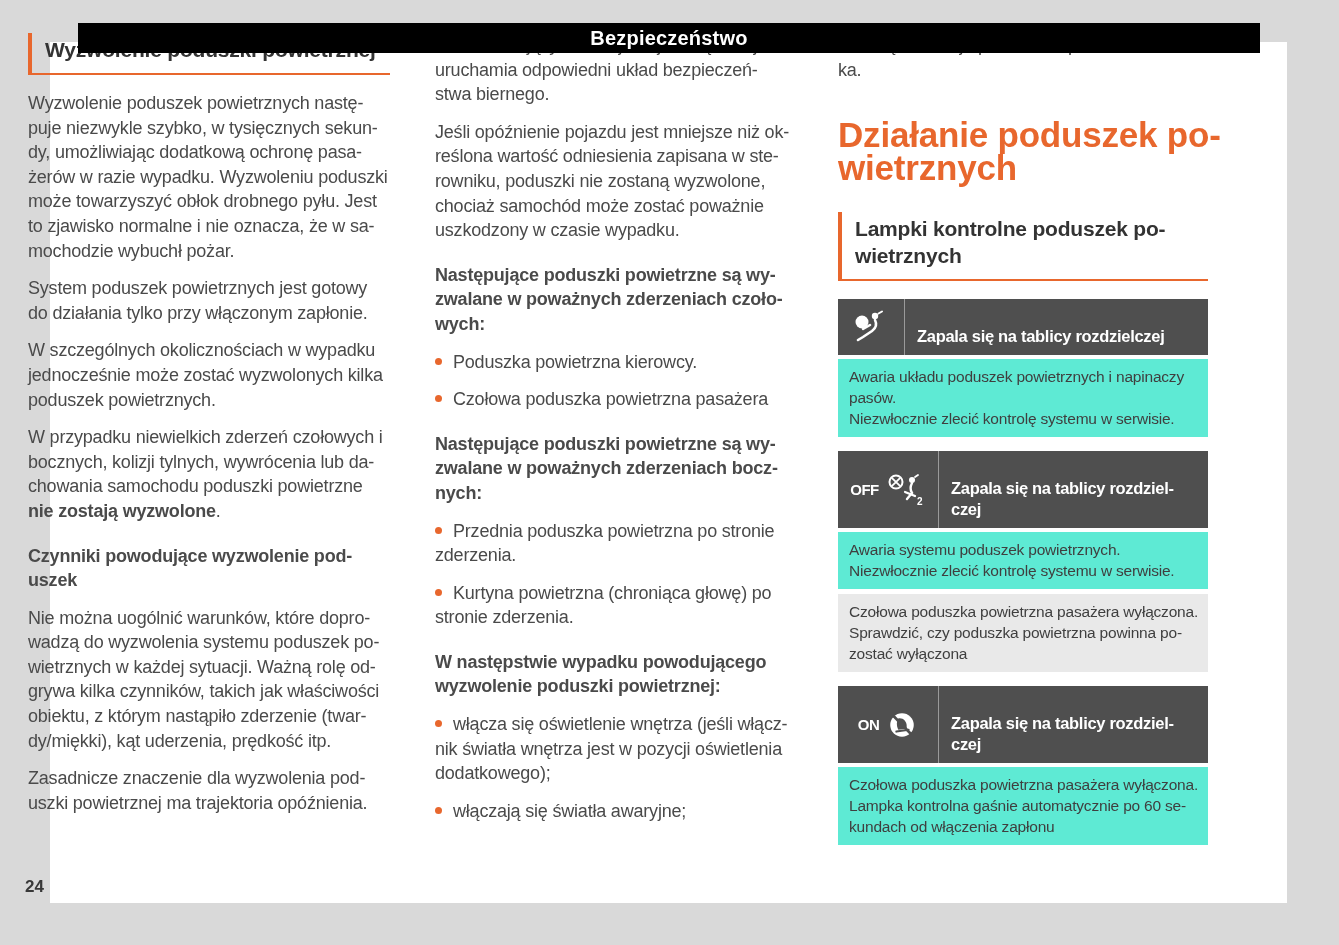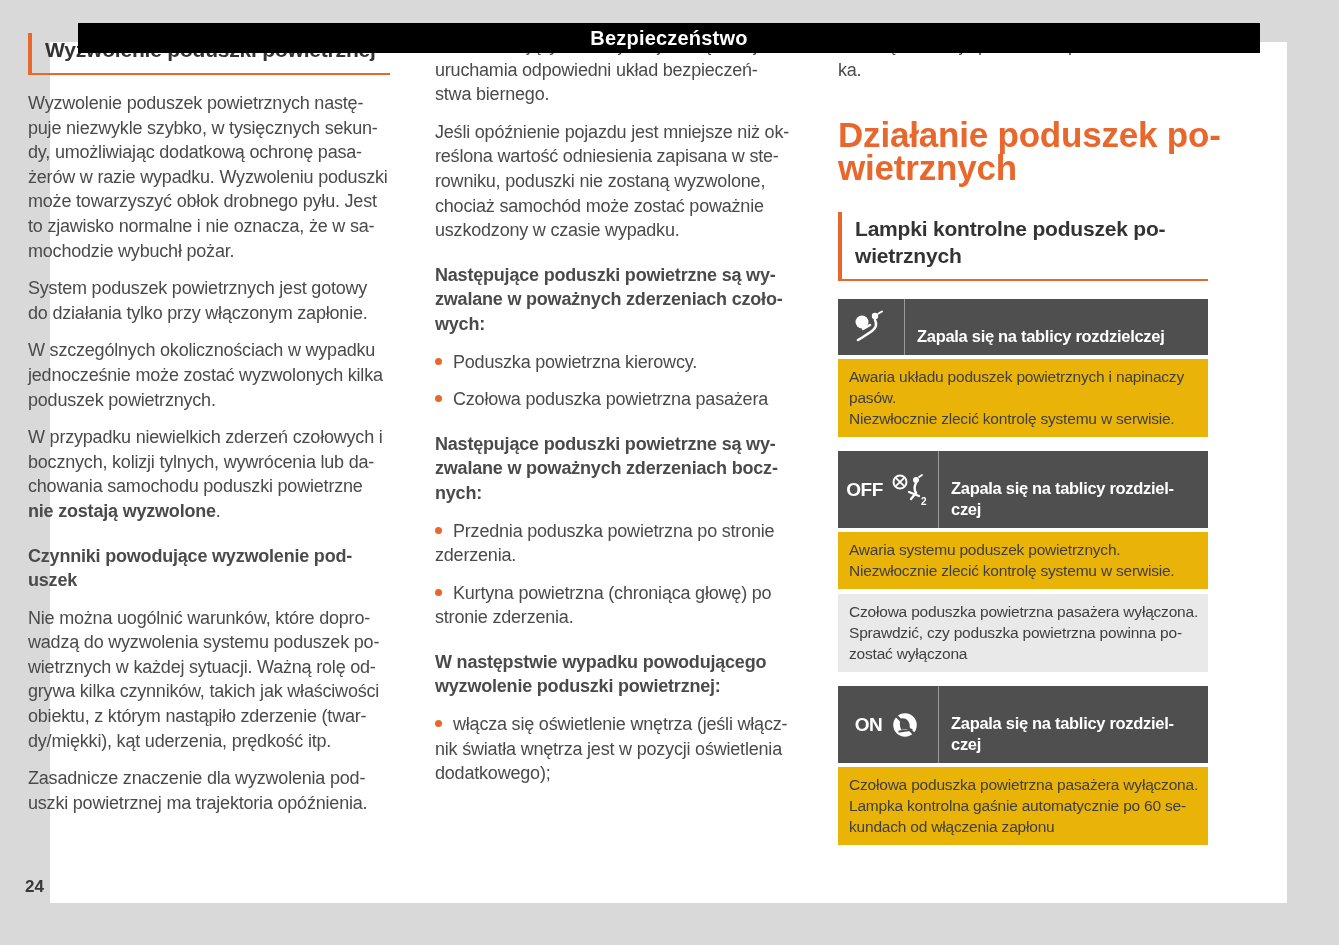--- a/index.html
+++ b/index.html
@@ -59,32 +59,32 @@
   .lt-header{
     display:flex;background:#4F4F4F;color:#FFFFFF;align-items:stretch;
   }
   .lt-icon-cell{
     display:flex;align-items:center;justify-content:center;gap:7px;
     border-right:1px solid #9A9A9A;flex-shrink:0;
     padding:4px 0;
   }
   .w-narrow{width:66px;}
   .w-wide{width:100px;}
-  .badge{font-size:19px;font-weight:bold;letter-spacing:-0.5px;}
+  .badge{font-size:15px;font-weight:bold;letter-spacing:-0.5px;}
   .lt-label{
     padding:7px 10px 8px 12px;font-weight:bold;font-size:16.5px;
     line-height:21px;white-space:pre;letter-spacing:-0.3px;
     display:flex;align-items:center;margin-top:20px;
   }
   .lt-row{
     margin-top:4px;padding:7px 10px 8px 11px;
     font-size:15.5px;line-height:21px;white-space:pre;
     color:#3F3F3F;letter-spacing:-0.2px;
   }
-  .row-dark{background:#eab308;}
+  .row-dark{background:#5eead4;}
   .row-light{background:#E9E9E9;}
   .lt-row + .lt-row{margin-top:5px;}
 </style>
 </head>
 <body>
 
 <div class="page"></div>
 
 <div class="chapter-bar">
   <span>Bezpieczeństwo</span>
@@ -141,20 +141,21 @@
 nych:</p>
   <p class="bullet"><span class="dot"></span><span class="bt">Przednia poduszka powietrzna po stronie
 zderzenia.</span></p>
   <p class="bullet"><span class="dot"></span><span class="bt">Kurtyna powietrzna (chroniąca głowę) po
 stronie zderzenia.</span></p>
   <p class="bh">W następstwie wypadku powodującego
 wyzwolenie poduszki powietrznej:</p>
   <p class="bullet"><span class="dot"></span><span class="bt">włącza się oświetlenie wnętrza (jeśli włącz-
 nik światła wnętrza jest w pozycji oświetlenia
 dodatkowego);</span></p>
+  <p class="bullet"><span class="dot"></span><span class="bt">włączają się światła awaryjne;</span></p>
 </div>
 
 <div class="col col-right">
   <p class="bullet"><span class="dot"></span><span class="bt">odcięte zostaje podawanie paliwa do silni-
 ka.</span></p>
 
   <div class="big-orange">Działanie poduszek po-
 wietrznych</div>
   <div class="section-head sub-head">Lampki kontrolne poduszek po-
 wietrznych</div>

